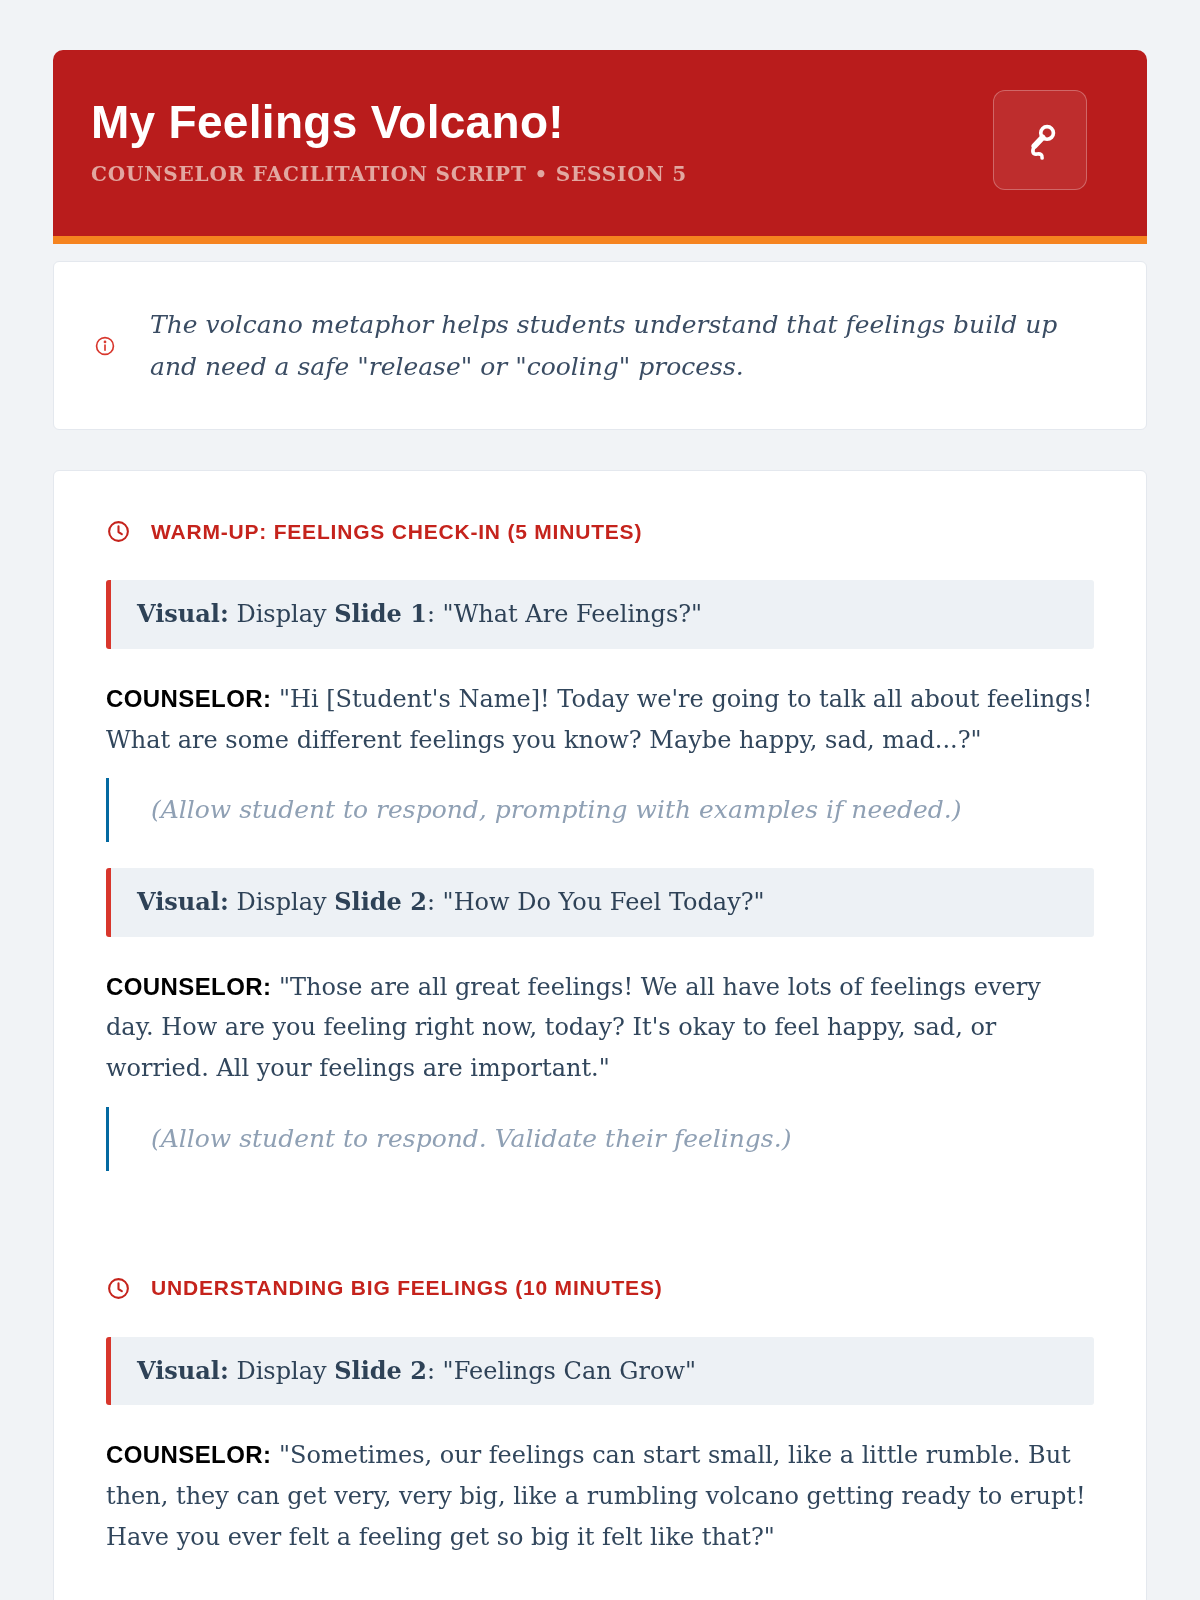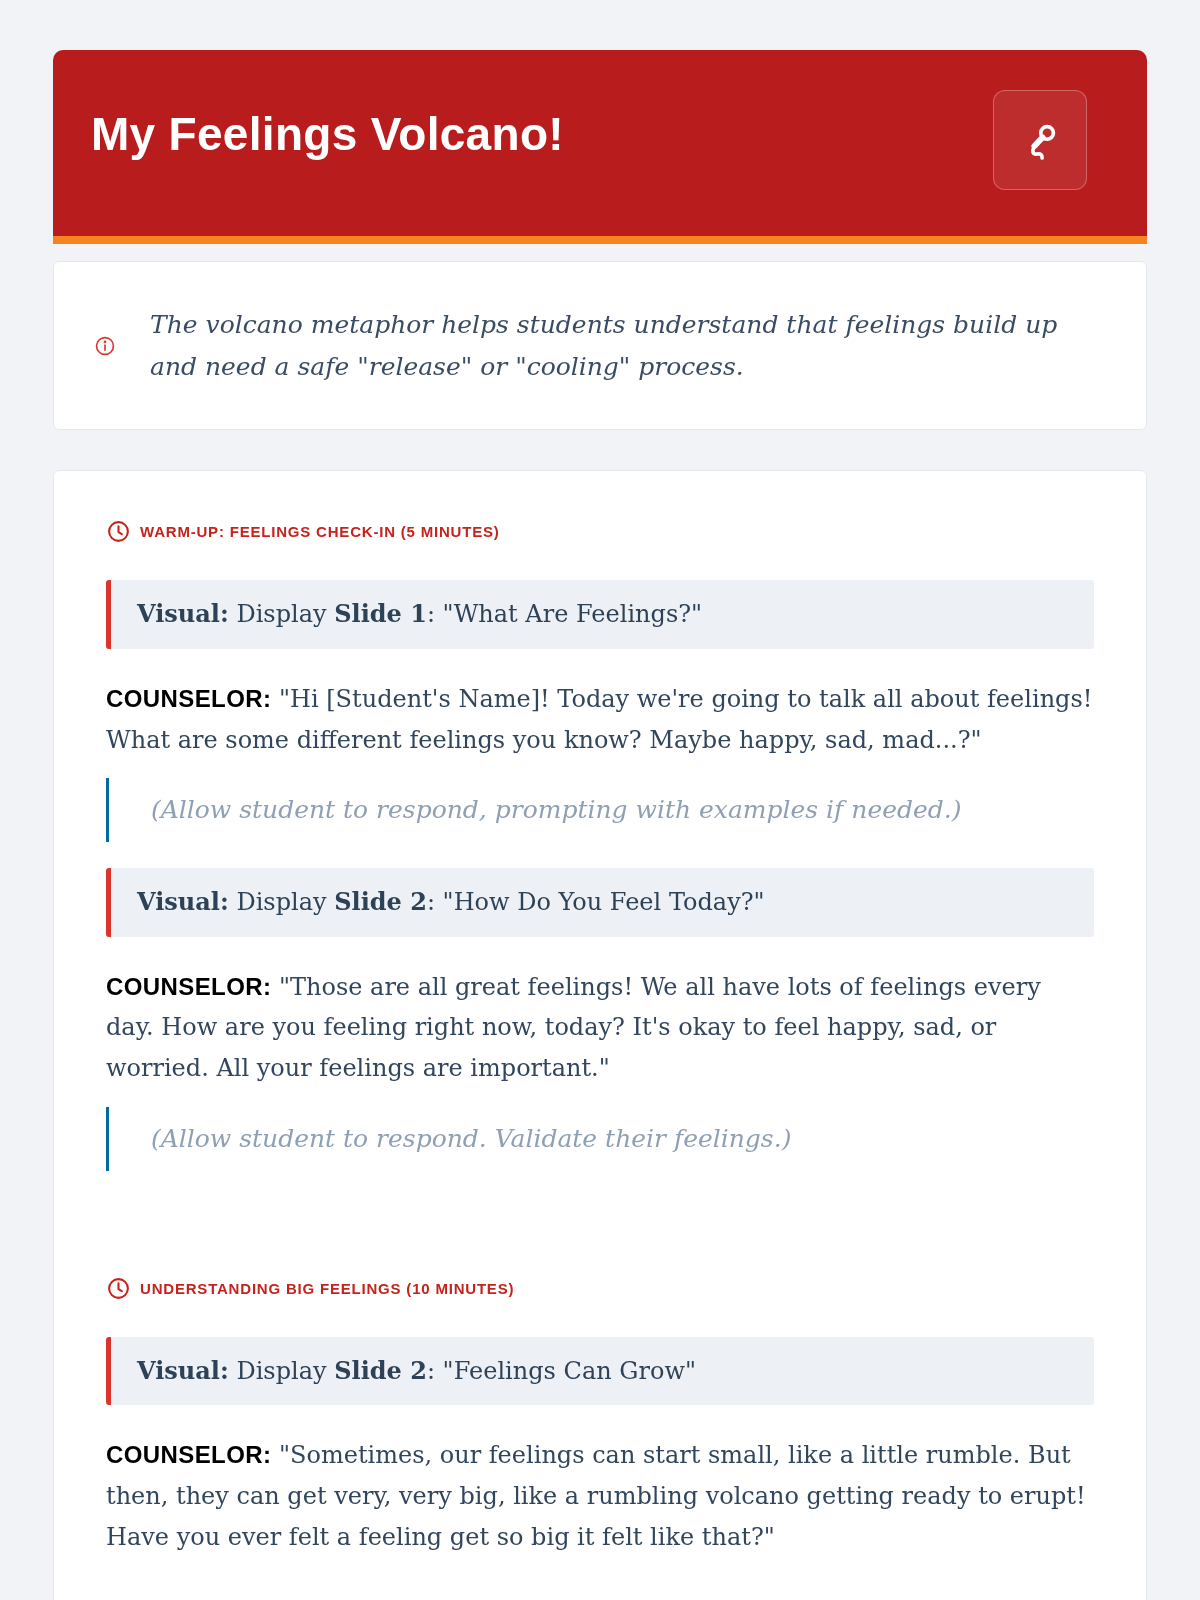--- a/index.html
+++ b/index.html
@@ -59,22 +59,22 @@
     margin-top: 40px;
     background: #ffffff;
     border: 1px solid #e4e8ee;
     border-radius: 6px;
     padding: 48px 52px 60px;
     min-height: 1250px;
   }
   .section + .section { margin-top: 105px; }
   .sec-head {
     margin: 0 0 36px;
-    display: flex; align-items: center; gap: 9px;
-    color: #c5231c; font-size: 15px; font-weight: 700; letter-spacing: 0.8px;
+    display: flex; align-items: center; gap: 20px;
+    color: #c5231c; font-size: 21px; font-weight: 700; letter-spacing: 0.8px;
   }
   .sec-head svg { flex: 0 0 auto; }
 
   .visual {
     background: #edf1f5;
     border-left: 5px solid #d8362c;
     border-radius: 3px;
     padding: 17px 26px;
     margin: 0 0 30px;
     font-family: "DejaVu Serif", serif;
@@ -108,20 +108,21 @@
   }
 </style>
 </head>
 <body>
 
 <div class="page">
 
   <header class="hero">
     <div>
       <h1>My Feelings Volcano!</h1>
+      <div class="subtitle">COUNSELOR FACILITATION SCRIPT • SESSION 5</div>
     </div>
     <button class="mic-btn" type="button">
       <svg viewBox="0 0 24 24" fill="none" stroke="#ffffff" stroke-width="1.9" stroke-linecap="round" stroke-linejoin="round">
         <circle cx="15.7" cy="8.3" r="3.3"></circle>
         <path d="M13.3 10.7 L9.1 15.1" stroke-width="3.1"></path>
         <path d="M8.9 15.5 C7.7 18.1 8.3 19.6 10.5 19.3 C12.4 19.0 13.3 19.9 13.1 21.4"></path>
       </svg>
     </button>
   </header>
 

